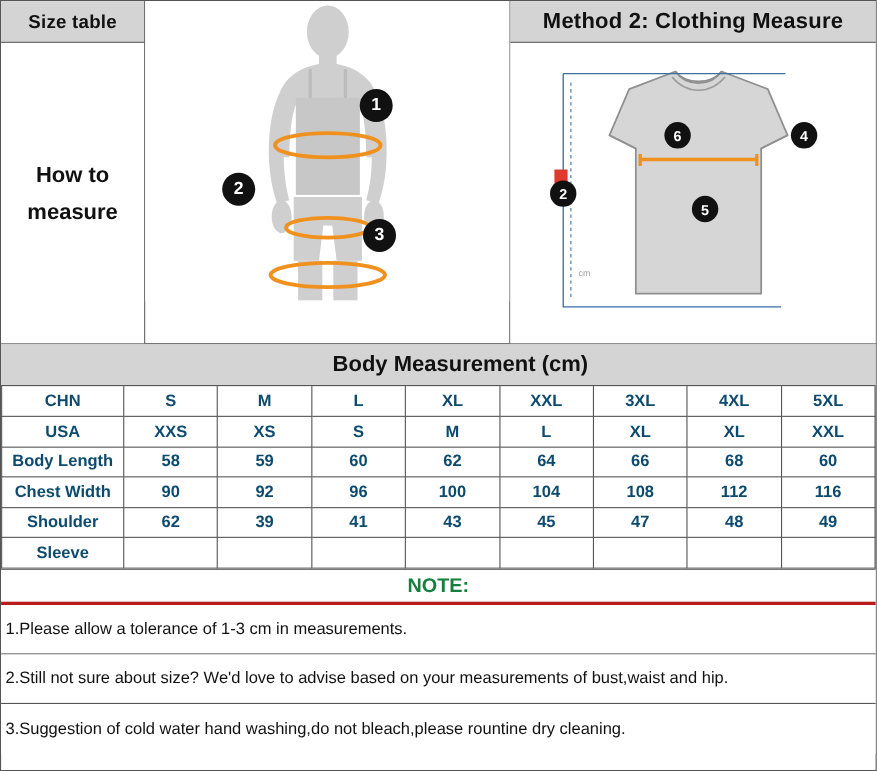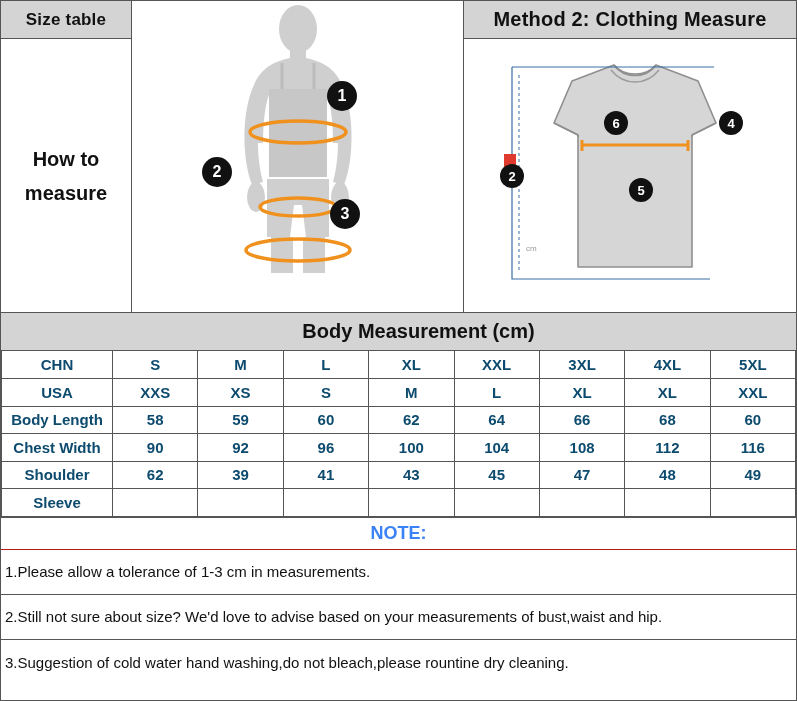--- a/index.html
+++ b/index.html
@@ -79,23 +79,23 @@
     color: #0c4a6e;
     padding: 0;
   }
   table.size td.rowlab { width: 111px; }
   table.size tr:first-child td { border-top: none; }
 
   
   .note-title {
     height: 33px;
     display: flex; align-items: center; justify-content: center;
-    color: #3b82f6; font-size: 18px; font-weight: bold;
+    color: #15803d; font-size: 18px; font-weight: bold;
     border-top: 1px solid #555;
-    border-bottom: 1px solid #b91c1c;
+    border-bottom: 3px solid #b91c1c;
     background: #fff;
   }
   .note-line {
     height: 45px;
     display: flex; align-items: center;
     padding-left: 4px;
     font-size: 15px;
     border-bottom: 1px solid #555;
     background: #fff;
     white-space: nowrap;

